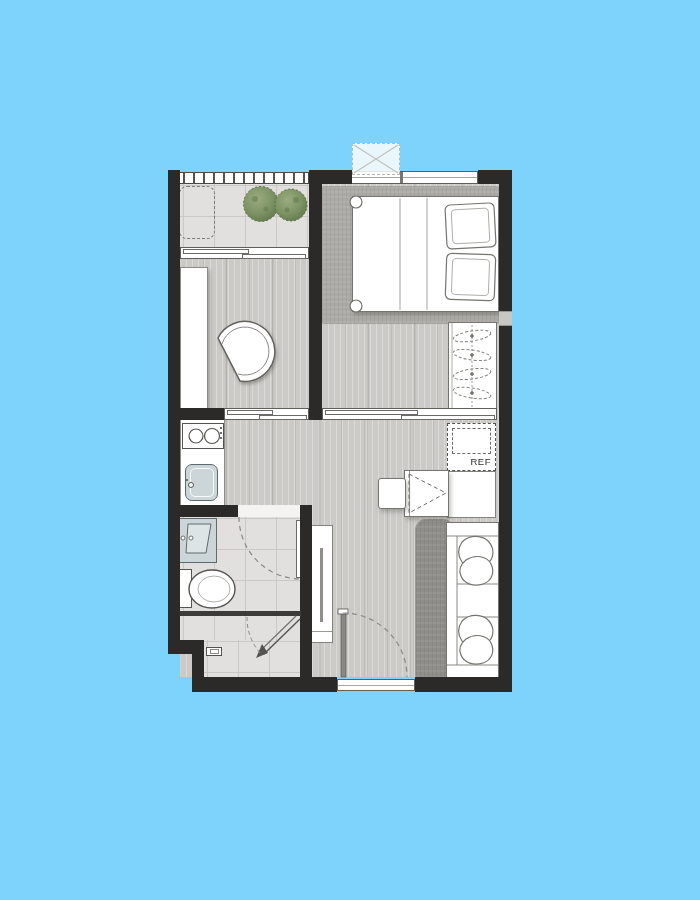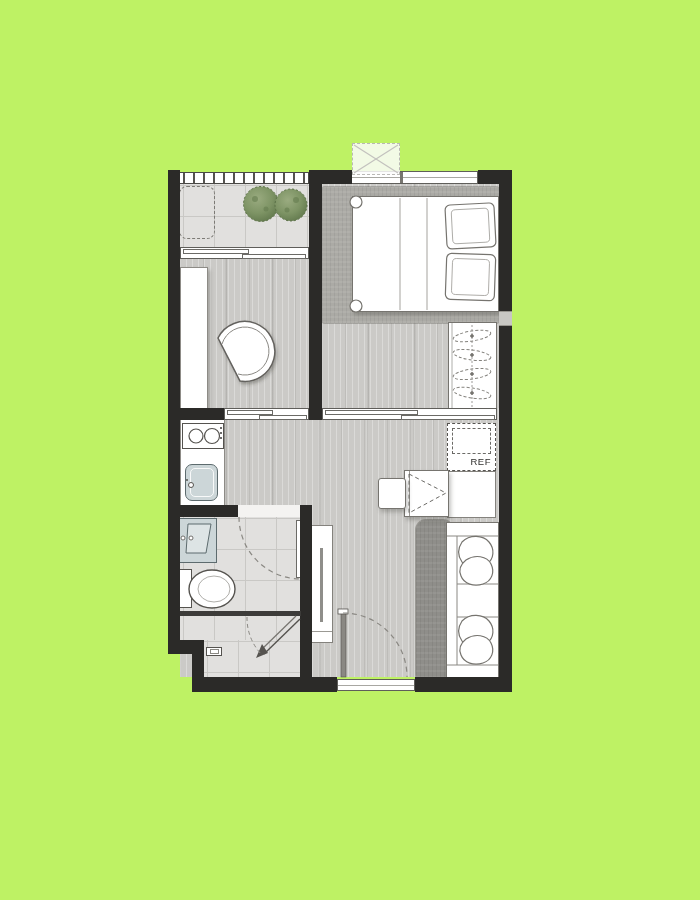--- a/index.html
+++ b/index.html
@@ -1,16 +1,16 @@
 <!DOCTYPE html>
 <html style="--wall: #2b2a28; --wood-floor: #cbcac7; --tile-floor: #e1e0de; --tile-grid: #c9c8c5; --bedroom-rug: #abaaa5; --living-rug: #8f8e8a; --fixture-blue: #ccd6d8; --plant-light: #9aab80; --plant-mid: #7e9465; --plant-dark: #5e754a;"><head>
 <meta charset="utf-8">
 <style>
   html,body{margin:0;padding:0;background:#fff;}
-  .stage{position:relative;width:700px;height:900px;background:#bef264;overflow:hidden;
+  .stage{position:relative;width:700px;height:900px;background:#7dd3fc;overflow:hidden;
          font-family:"Liberation Sans", sans-serif;}
   .abs{position:absolute;box-sizing:border-box;}
   
   .wall{position:absolute;background:var(--wall,#2b2a28);box-sizing:border-box;}
   .wall-thin{position:absolute;background:#3c3b39;box-sizing:border-box;}
   
   .wood{position:absolute;box-sizing:border-box;background-color:var(--wood-floor,#cbcac7);
     background-image:
       repeating-linear-gradient(90deg, rgba(255,255,255,0.30) 0 1px, rgba(0,0,0,0) 1px 6px),
       repeating-linear-gradient(90deg, rgba(70,68,62,0.10) 0 1px, rgba(0,0,0,0) 1px 23px),

